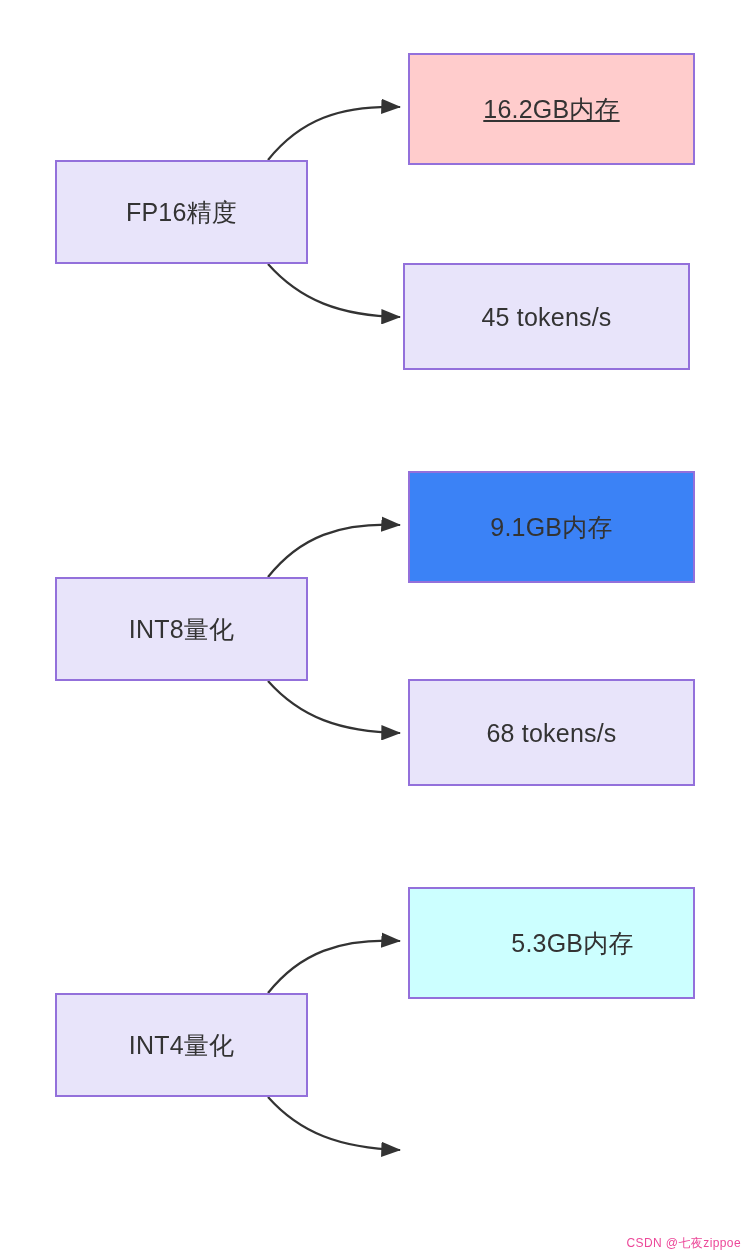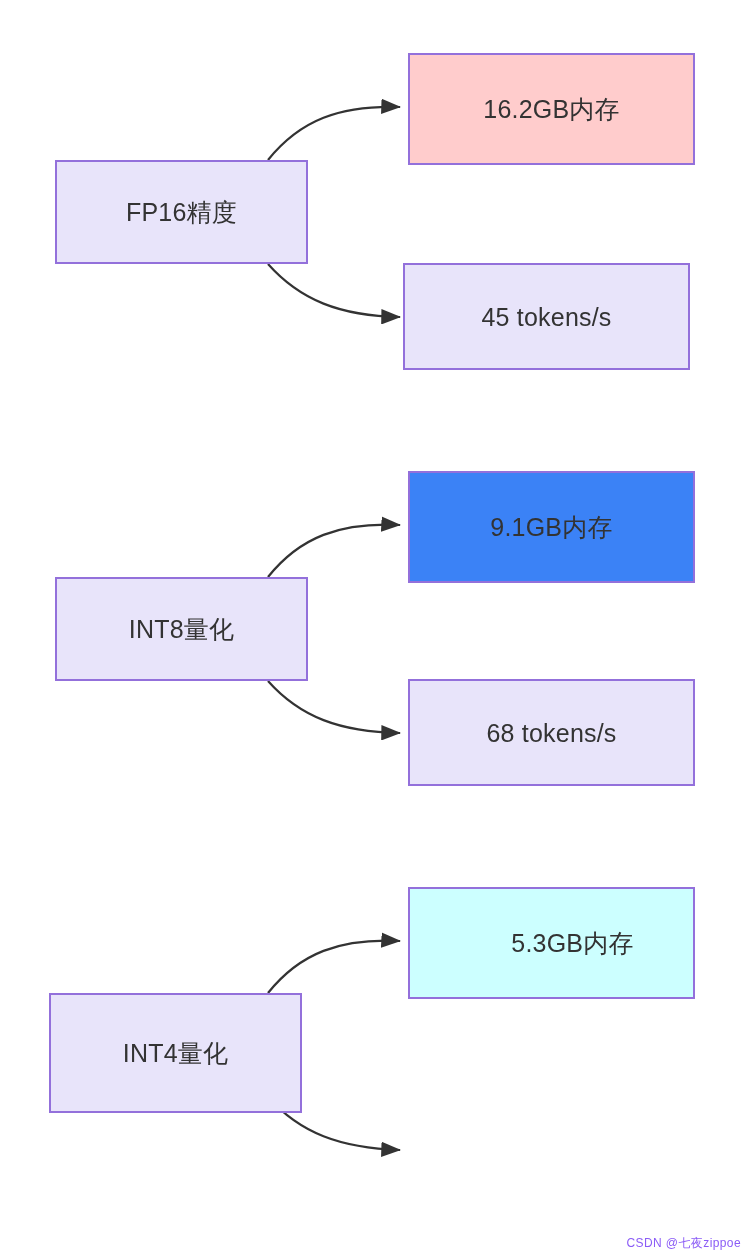--- a/index.html
+++ b/index.html
@@ -39,43 +39,43 @@
     color: #333333;
     font-size: 25px;
     line-height: 1.2;
     letter-spacing: 0.2px;
     background: #e8e4fa;
   }
   .node-label {
     display: block;
   }
   .fill-lavender { background: #e8e4fa; }
-  .fill-pink     { background: #ffcccc; }
+  .fill-pink     { background: #ffcccc; text-decoration: underline; }
   .fill-green    { background: #3b82f6; }
   .fill-cyan     { background: #ccffff; padding-left: 42px; }
 
   
   .src-fp16 { left: 55px;  top: 160px;  width: 253px; height: 104px; }
   .src-int8 { left: 55px;  top: 577px;  width: 253px; height: 104px; }
-  .src-int4 { left: 49px;  top: 993px;  width: 253px; height: 120px; }
+  .src-int4 { left: 55px;  top: 993px;  width: 253px; height: 104px; }
 
   
   .tgt-mem-fp16 { left: 408px; top: 53px;   width: 287px; height: 112px; }
   .tgt-spd-fp16 { left: 403px; top: 263px;  width: 287px; height: 107px; }
   .tgt-mem-int8 { left: 408px; top: 471px;  width: 287px; height: 112px; }
   .tgt-spd-int8 { left: 408px; top: 679px;  width: 287px; height: 107px; }
   .tgt-mem-int4 { left: 408px; top: 887px;  width: 287px; height: 112px; }
   .tgt-spd-int4 { left: 408px; top: 1095px; width: 287px; height: 110px; }
 
   .watermark {
     position: absolute;
     right: 10px;
     bottom: 8px;
     font-size: 12px;
-    color: #8b5cf6;
+    color: #ec4899;
     letter-spacing: 0.4px;
     white-space: nowrap;
   }
 </style>
 </head>
 <body>
 
 <div id="diagram-root">
 
   <svg class="edge-layer" viewBox="0 0 751 1260" width="751" height="1260" xmlns="http://www.w3.org/2000/svg">

